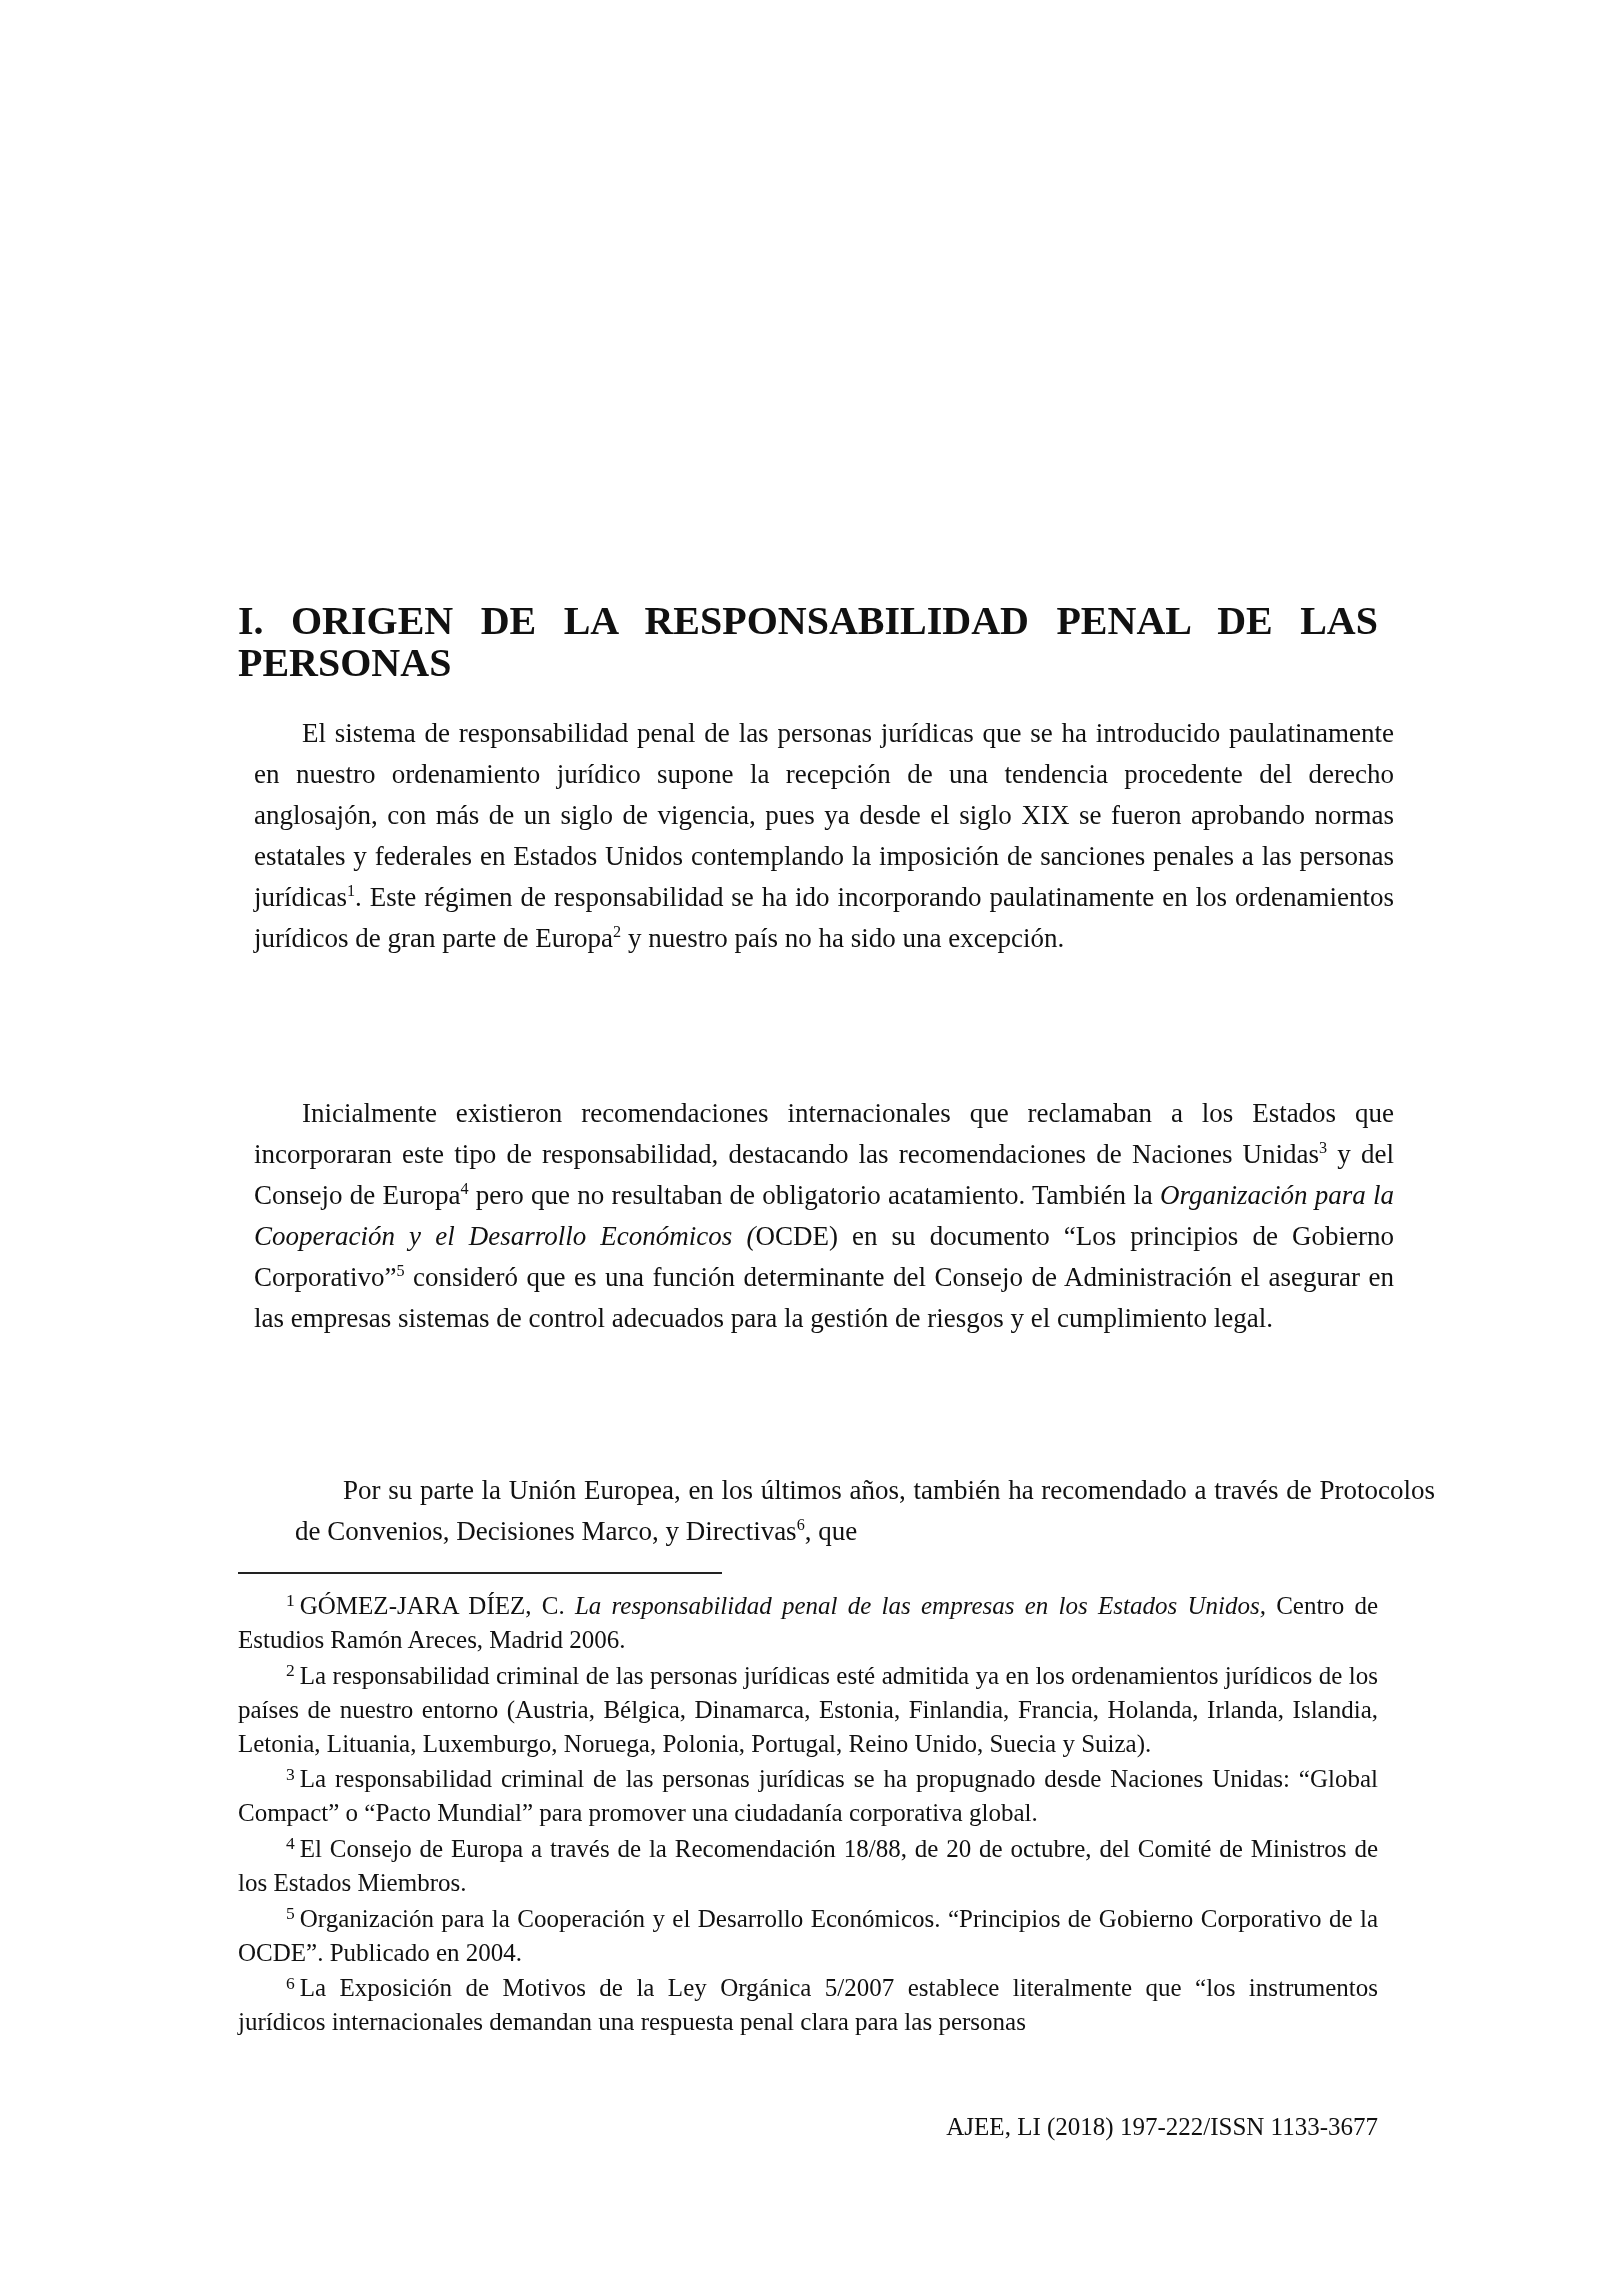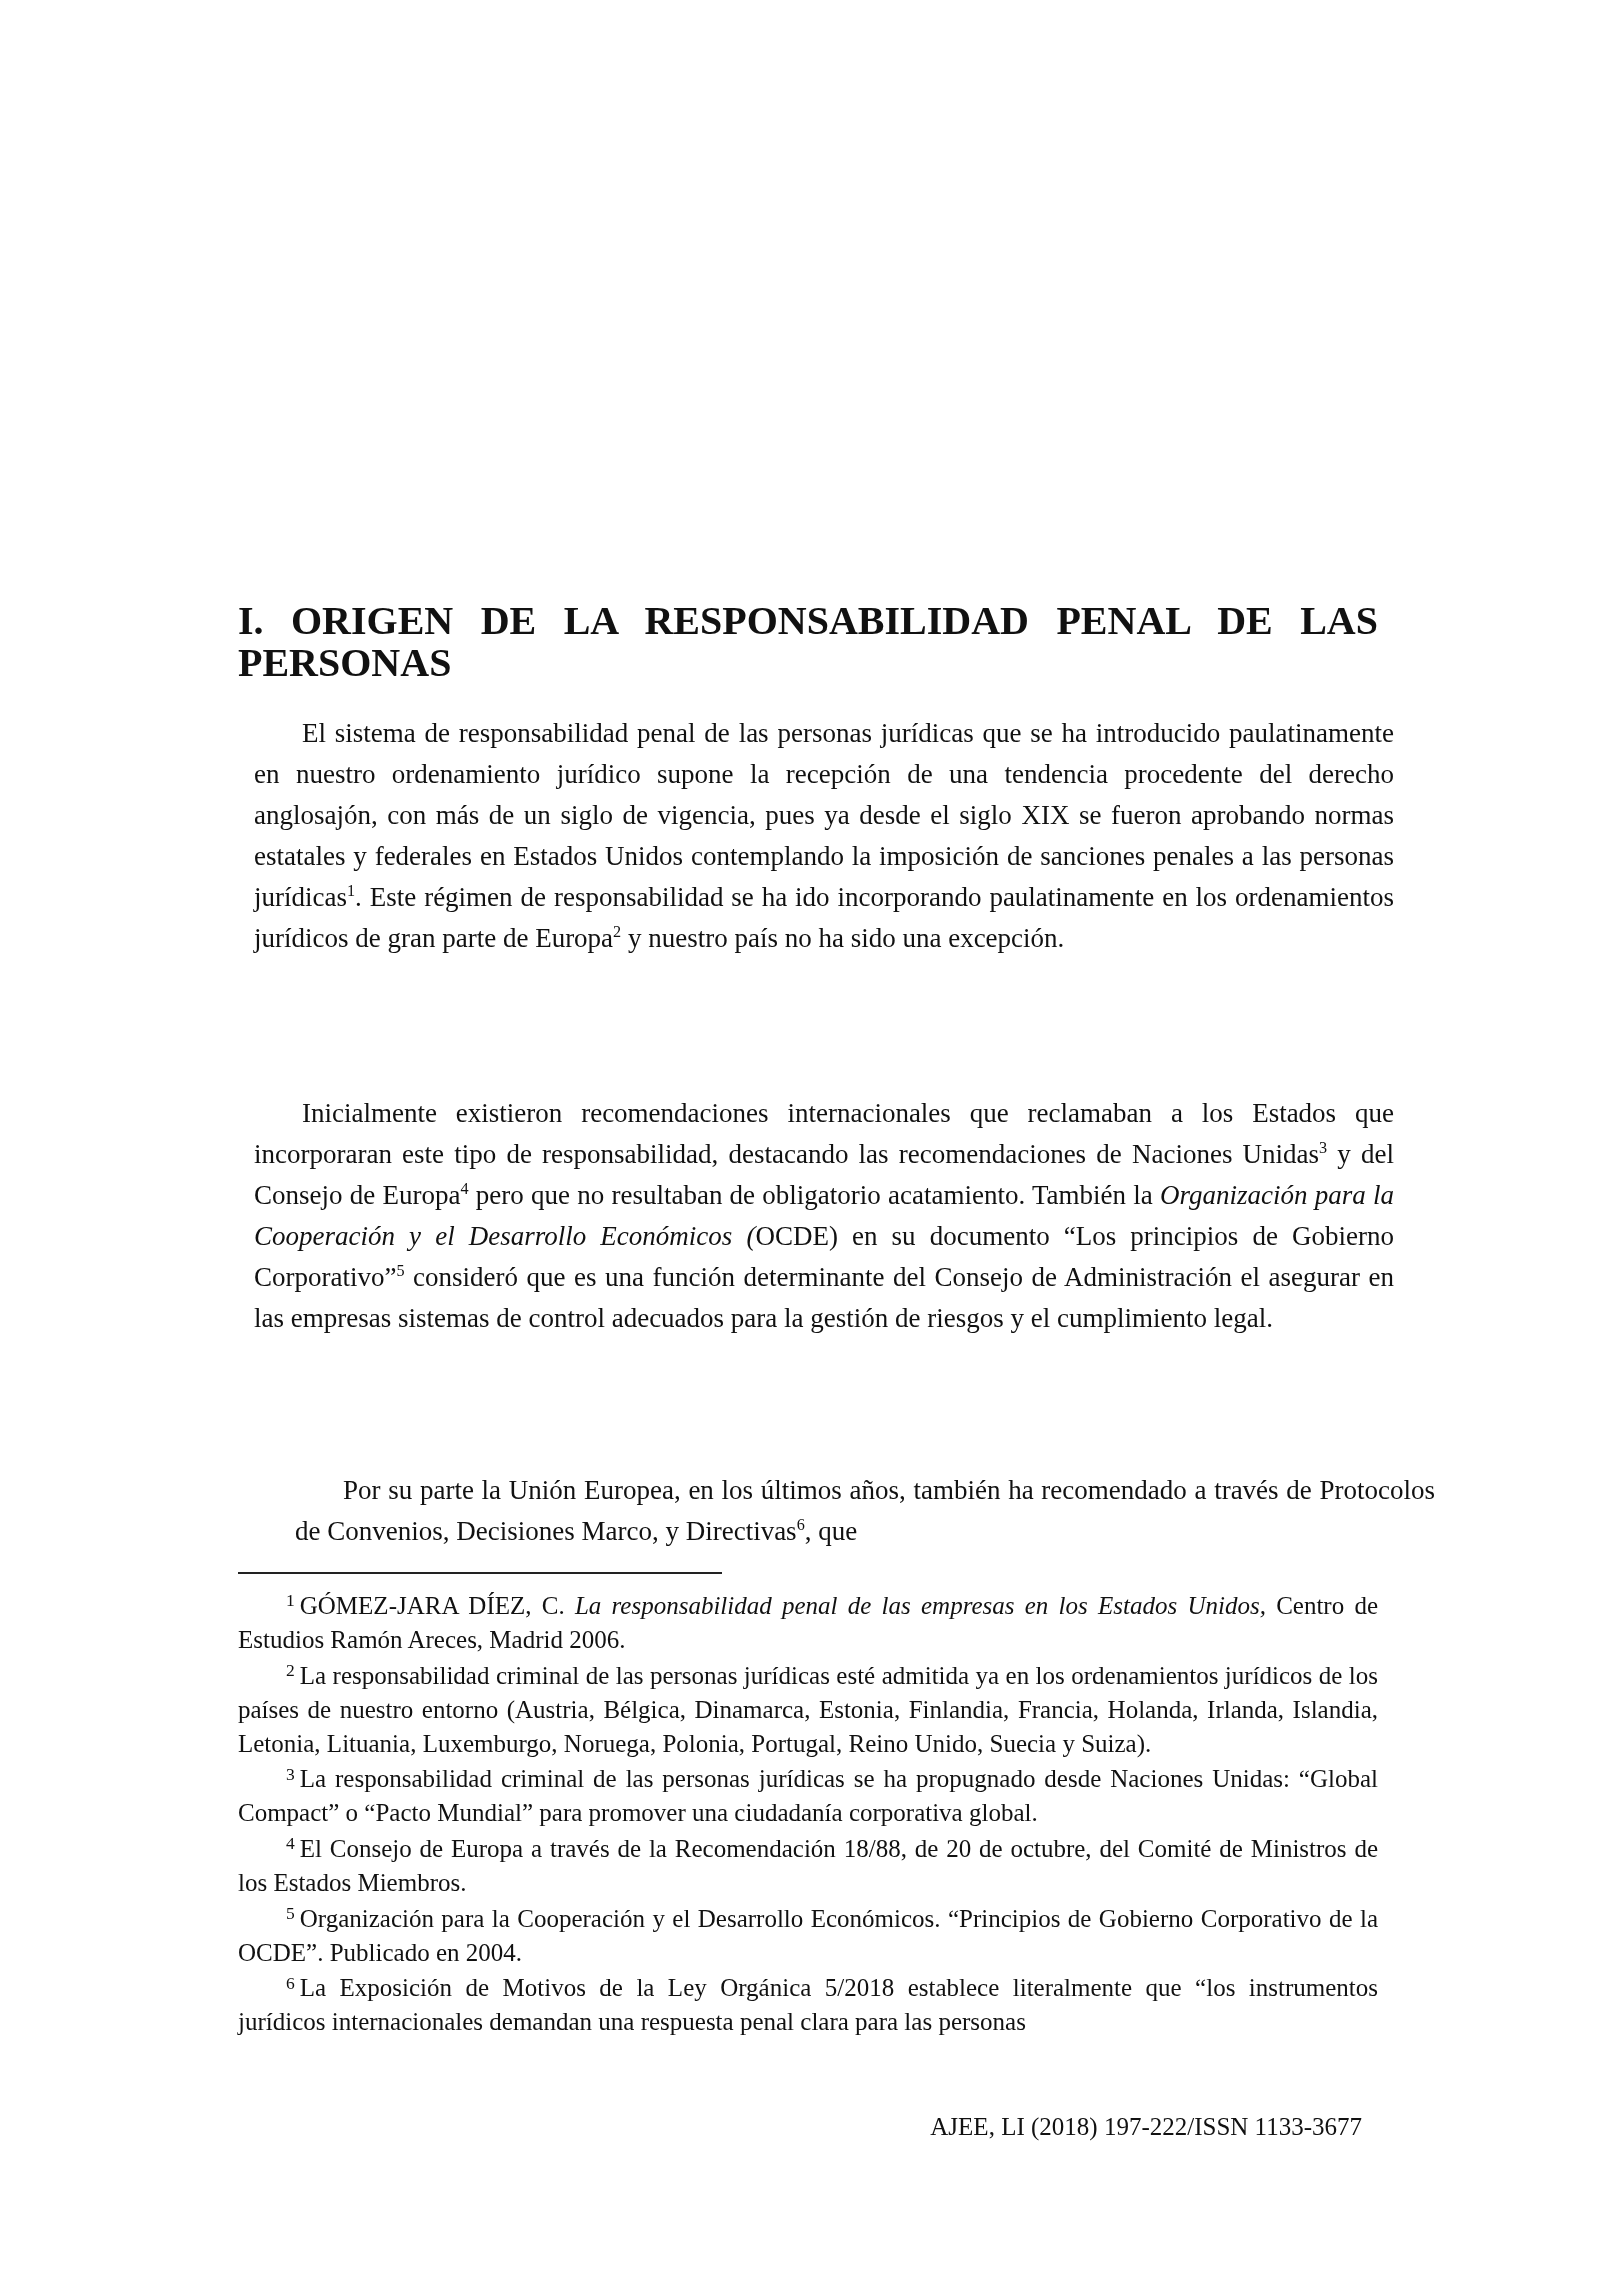--- a/index.html
+++ b/index.html
@@ -16,21 +16,21 @@
   .body p { margin: 0; text-indent: 48px; }
   #p1 { top: 713px; }
   #p2 { top: 1093px; }
   #p3 { top: 1470px; margin-left: 41px; }
   sup { font-size: 60%; line-height: 0; vertical-align: super; }
   .rule { position: absolute; left: 0; top: 1572px; width: 484px; height: 1.7px; background: #222; }
   .notes { position: absolute; left: 0; top: 1589px; width: 1140px; font-size: 25px;
            line-height: 34px; text-align: justify; }
   .notes p { margin: 0 0 1.7px 0; text-indent: 48px; }
   .notes .num { font-size: 70%; vertical-align: 0.45em; line-height: 0; margin-right: 5px; }
-  .footer { position: absolute; top: 2112px; right: 16px; font-size: 25px; line-height: 30px; white-space: nowrap; margin-left: 22px; }
+  .footer { position: absolute; top: 2112px; right: 0; font-size: 25px; line-height: 30px; white-space: nowrap; margin-left: 22px; }
 </style>
 </head>
 <body>
 
 <div class="page">
 
   <h1 class="heading" style="margin:0;">
     <span class="l1">I. ORIGEN DE LA RESPONSABILIDAD PENAL DE LAS PERSONAS</span>
   </h1>
 
@@ -47,18 +47,18 @@
   </div>
 
   <div class="rule"></div>
 
   <div class="notes">
     <p><span class="num">1</span><span>GÓMEZ-JARA DÍEZ, C. </span><em>La responsabilidad penal de las empresas en los Estados Unidos,</em><span> Centro de Estudios Ramón Areces, Madrid 2006.</span></p>
     <p><span class="num">2</span><span>La responsabilidad criminal de las personas jurídicas esté admitida ya en los ordenamientos jurídicos de los países de nuestro entorno (Austria, Bélgica, Dinamarca, Estonia, Finlandia, Francia, Holanda, Irlanda, Islandia, Letonia, Lituania, Luxemburgo, Noruega, Polonia, Portugal, Reino Unido, Suecia y Suiza).</span></p>
     <p><span class="num">3</span><span>La responsabilidad criminal de las personas jurídicas se ha propugnado desde Naciones Unidas: “Global Compact” o “Pacto Mundial” para promover una ciudadanía corporativa global.</span></p>
     <p><span class="num">4</span><span>El Consejo de Europa a través de la Recomendación 18/88, de 20 de octubre, del Comité de Ministros de los Estados Miembros.</span></p>
     <p><span class="num">5</span><span>Organización para la Cooperación y el Desarrollo Económicos. “Principios de Gobierno Corporativo de la OCDE”. Publicado en 2004.</span></p>
-    <p><span class="num">6</span><span>La Exposición de Motivos de la Ley Orgánica 5/2018 establece literalmente que “los instrumentos jurídicos internacionales demandan una respuesta penal clara para las personas</span></p>
+    <p><span class="num">6</span><span>La Exposición de Motivos de la Ley Orgánica 5/2007 establece literalmente que “los instrumentos jurídicos internacionales demandan una respuesta penal clara para las personas</span></p>
   </div>
 
   <div class="footer">AJEE, LI (2018) 197-222/ISSN 1133-3677</div>
 </div>
 
 
 </body></html>

